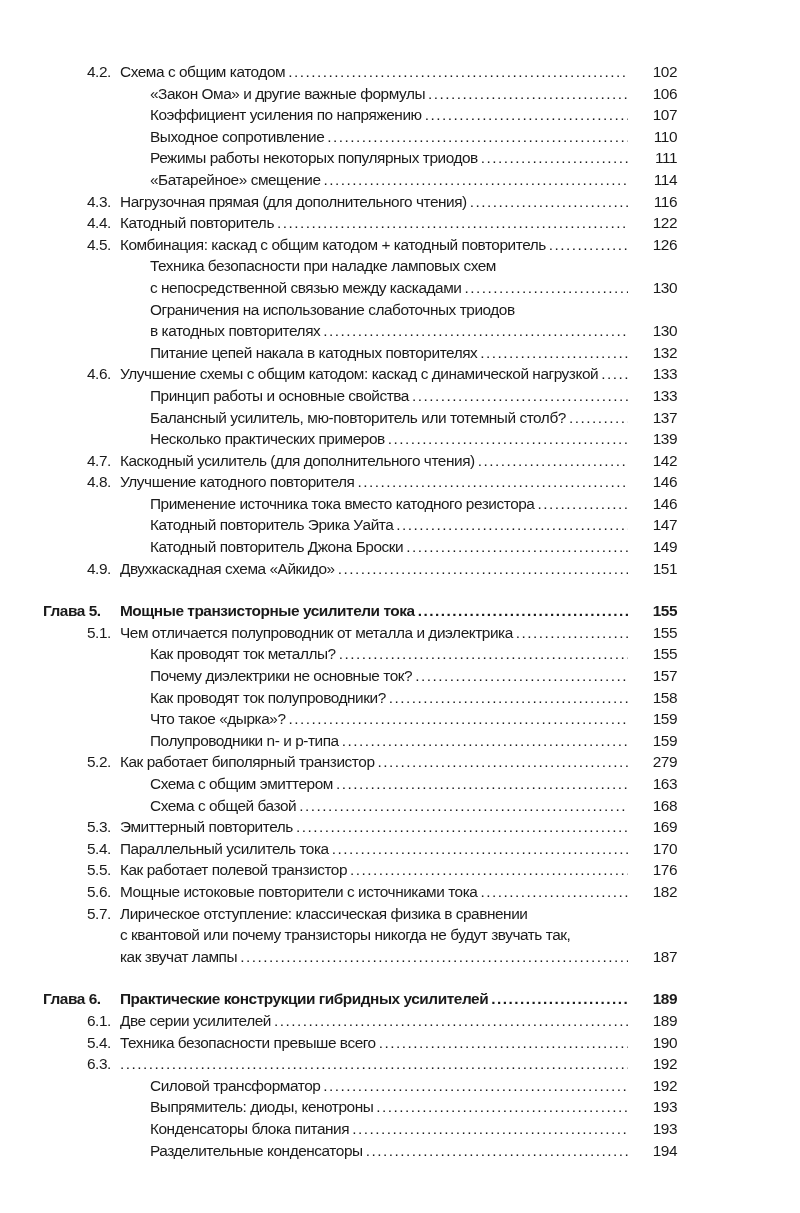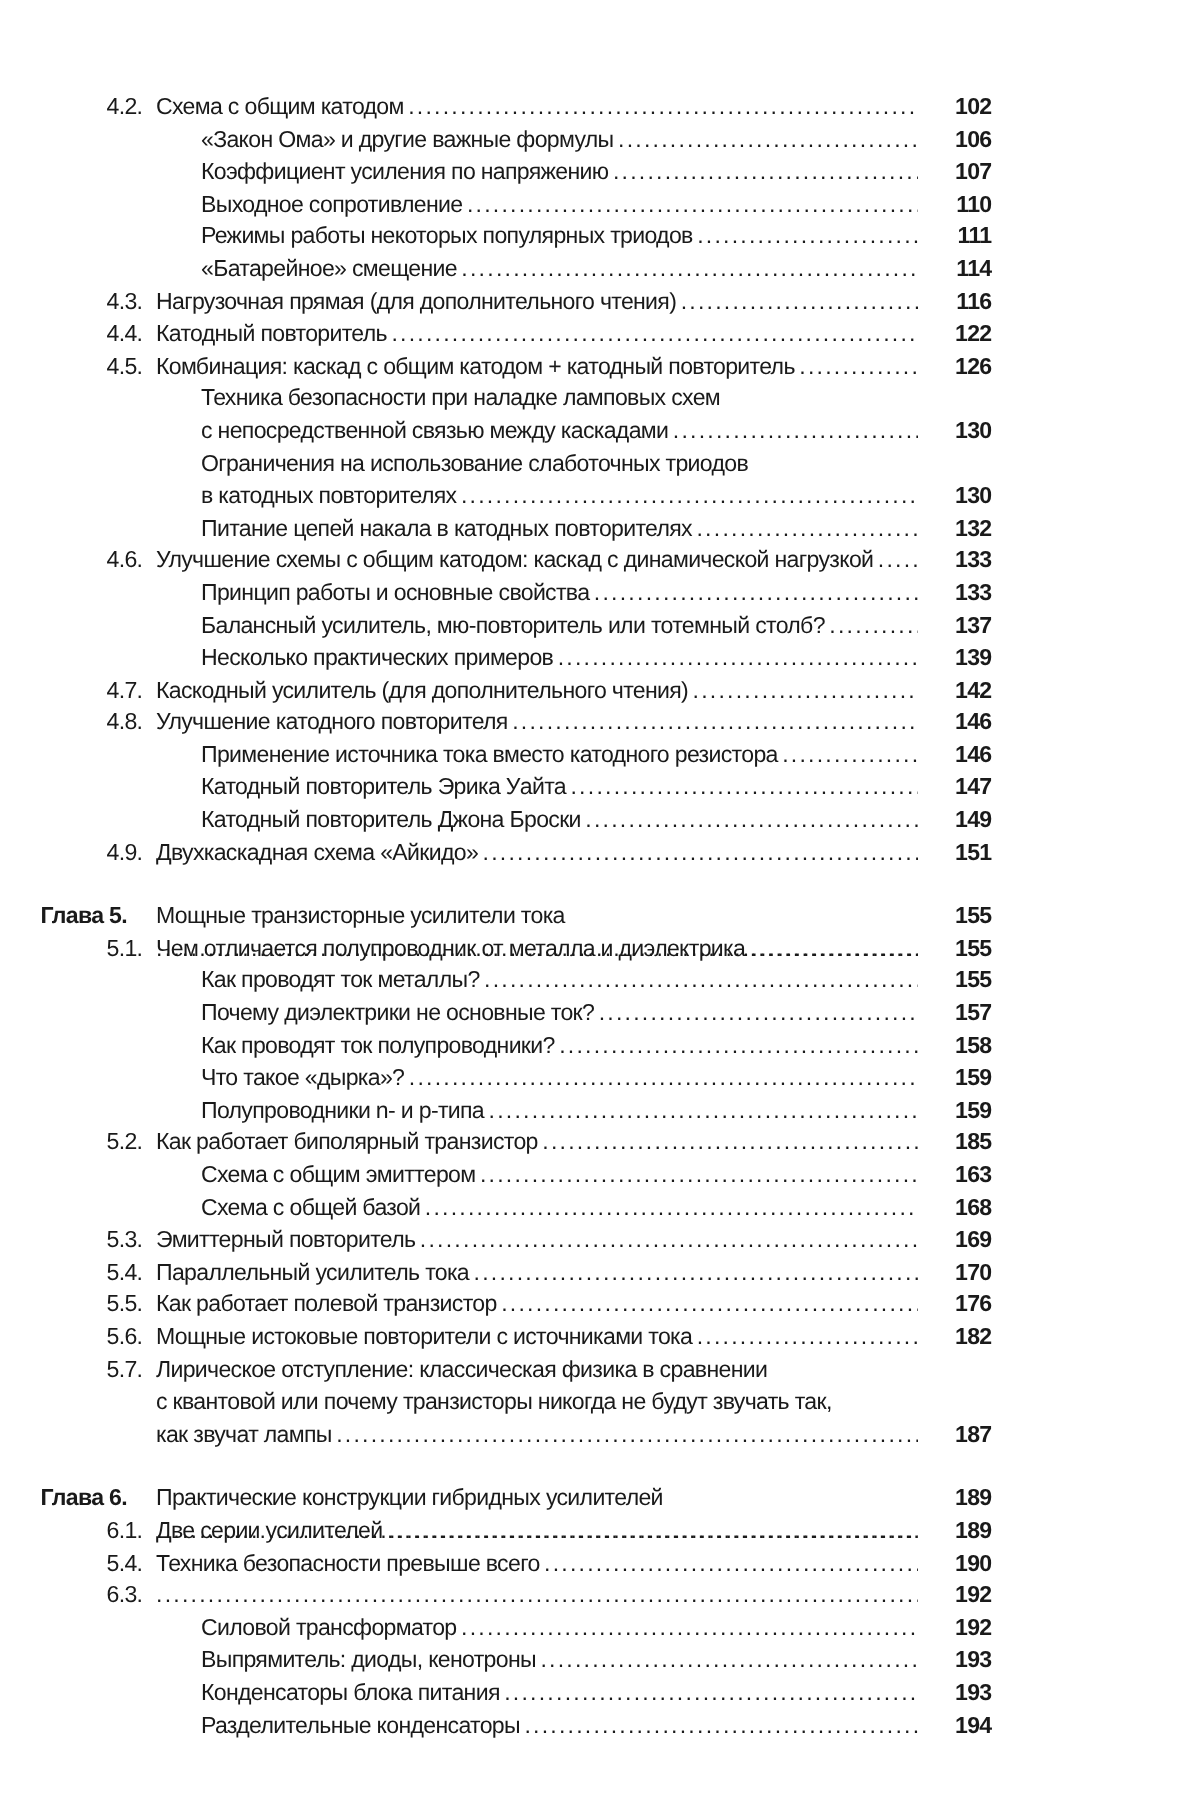--- a/index.html
+++ b/index.html
@@ -1,32 +1,32 @@
 <!DOCTYPE html>
 <html><head>
 <meta charset="utf-8">
 <style>
   html, body { margin: 0; padding: 0; background: #ffffff; }
   body { width: 800px; height: 1213px; position: relative; overflow: hidden;
          font-family: "Liberation Sans", sans-serif; color: #1a1a1a; }
-  .toc { position: absolute; left: 0; top: 61px; width: 689px; }
+  .toc { position: absolute; left: 16px; top: 61px; width: 689px; }
   .row { position: relative; height: 21.6px; line-height: 21.6px; font-size: 15.4px; letter-spacing: -0.45px; }
   .row.gap { margin-top: 21px; padding-left: 34px; }
   .num { position: absolute; white-space: nowrap; }
   .row.sec .num { left: 71px; }
   .row.ch .num { left: 27px; font-weight: bold; }
   .title-wrap { position: absolute; right: 77px; display: flex; align-items: baseline; overflow: hidden; white-space: nowrap; text-align: center; }
-  .row.ch .title-wrap { left: 104px; font-weight: normal; flex-direction: column; }
+  .row.ch .title-wrap { left: 104px; font-weight: bold; }
   .row.sec .title-wrap { left: 104px; }
   .row.sub .title-wrap { left: 134px; }
   .row.cont-sec .title-wrap { left: 104px; }
   .title { flex: 0 0 auto; padding-right: 3px; }
   .leader { flex: 1 1 auto; overflow: hidden; white-space: nowrap; color: #1a1a1a; letter-spacing: 2.6px; }
   .leader::before { content: ". . . . . . . . . . . . . . . . . . . . . . . . . . . . . . . . . . . . . . . . . . . . . . . . . . . . . . . . . . . . . . . . . . . . . . . . . . . . . . . . . . . . . . . . . . . . . . . . . . . . . . . . . . . . . . . . . . . . . . . . . . . . . . . . . . . . . . . . . . . . . . . . . . ."; letter-spacing: -1.4px; }
-  .page { position: absolute; right: 28px; width: 40px; text-align: right; font-weight: bold; }
+  .page { position: absolute; right: 28px; width: 40px; text-align: right; }
   .row.ch .page { font-weight: bold; }
 </style>
 </head>
 <body>
 
 <div class="toc">
 
   <div class="row sec">
       <span class="num">4.2.</span>
       <div class="title-wrap">
@@ -252,21 +252,21 @@
         <span class="leader"></span>
       </div>
       <span class="page">159</span>
     </div>
   <div class="row sec">
       <span class="num">5.2.</span>
       <div class="title-wrap">
         <span class="title">Как работает биполярный транзистор</span>
         <span class="leader"></span>
       </div>
-      <span class="page">185</span>
+      <span class="page">279</span>
     </div>
   <div class="row sub">
       <div class="title-wrap">
         <span class="title">Схема с общим эмиттером</span>
         <span class="leader"></span>
       </div>
       <span class="page">163</span>
     </div>
   <div class="row sub">
       <div class="title-wrap">

